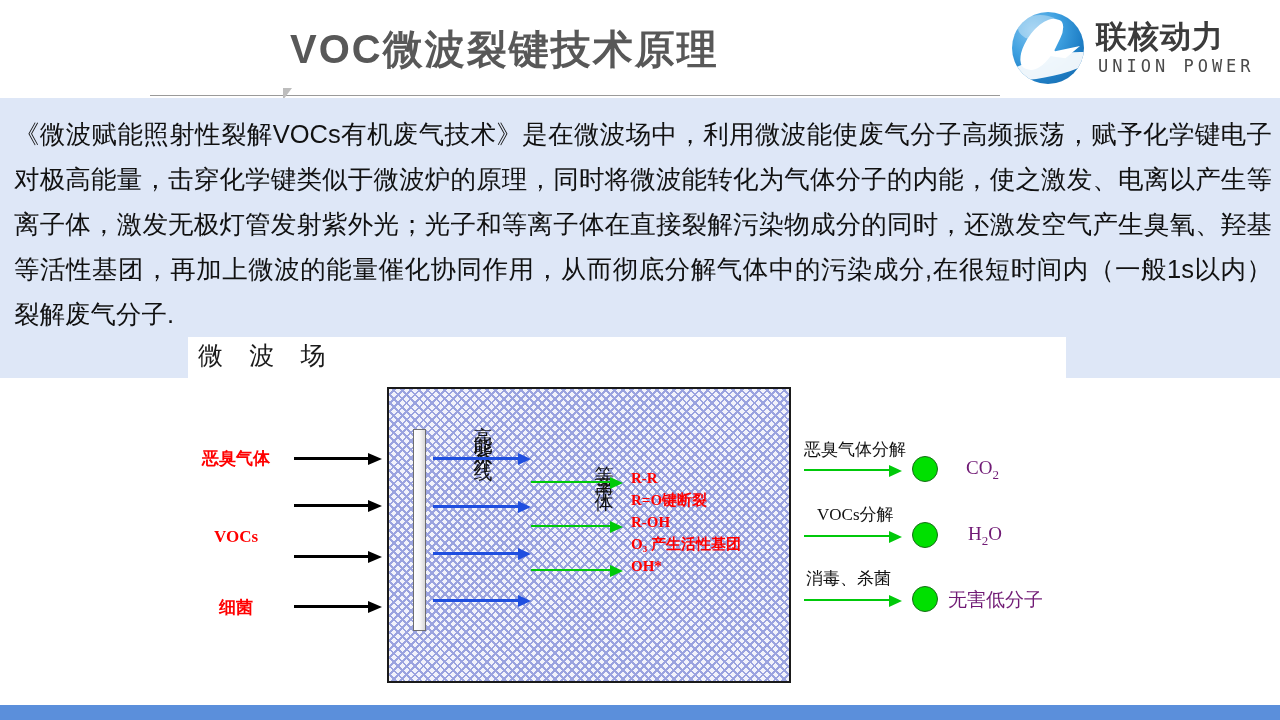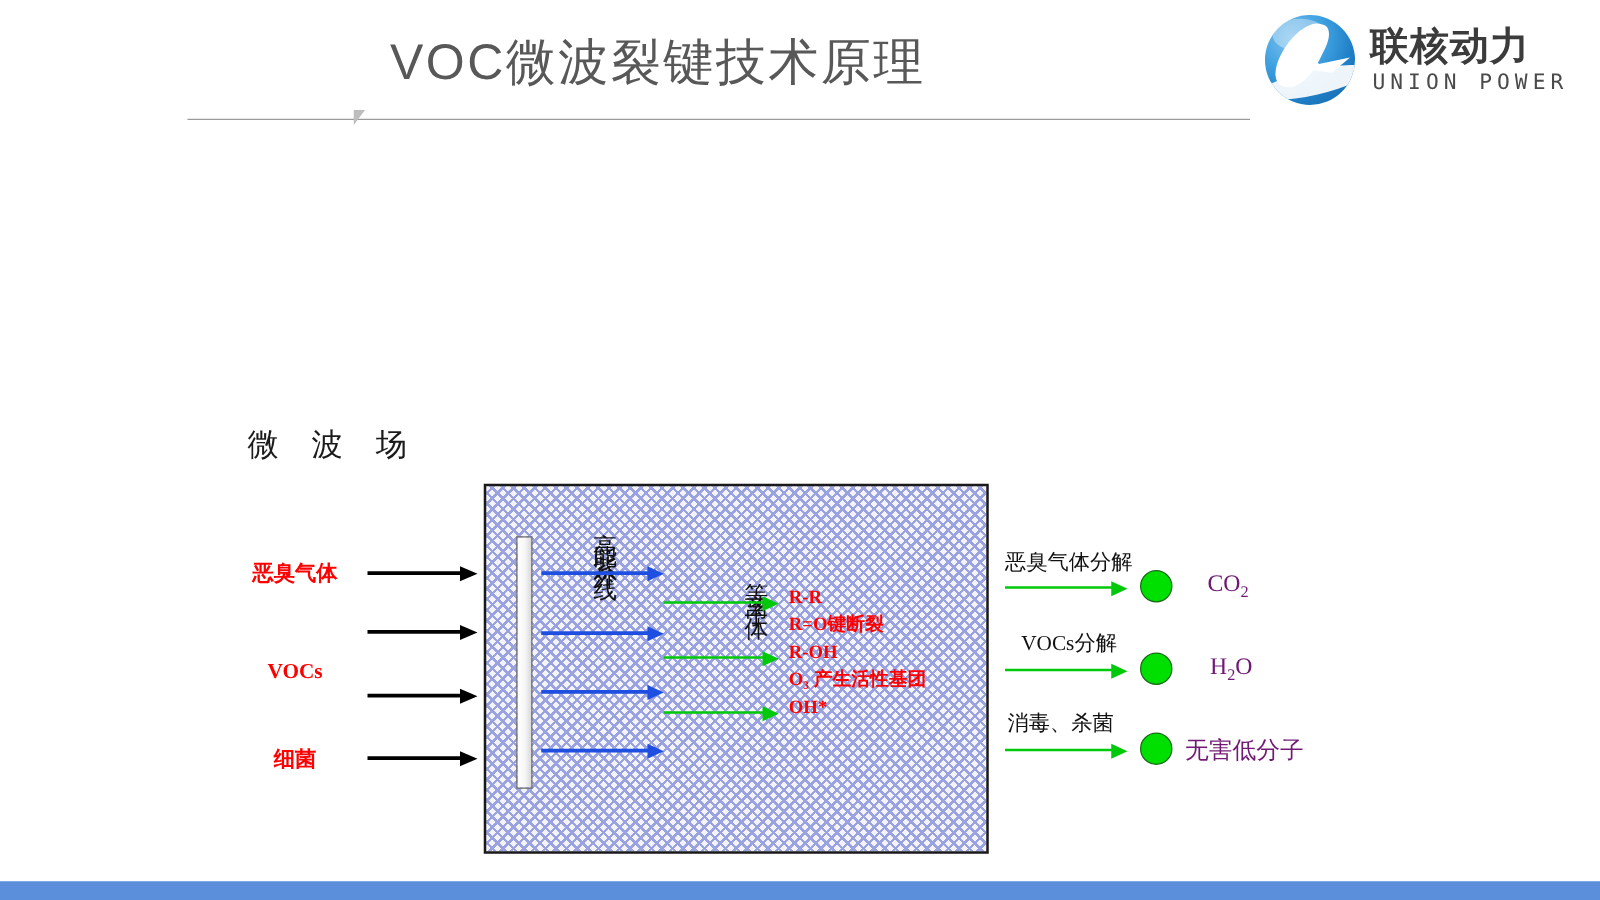--- a/index.html
+++ b/index.html
@@ -20,24 +20,23 @@
     position: absolute; left: 0; top: 0;
     width: 1280px; height: 96px;
   }
   #slide-title {
     position: absolute;
     left: 290px; top: 22px;
     width: 700px;
     font-size: 40px;
     letter-spacing: 2px;
     color: #585858;
-    font-weight: 400;
+    font-weight: 700;
     white-space: nowrap;
     font-family: "Liberation Sans", "DejaVu Sans", sans-serif;
-    margin-left: 22px;
   }
   #title-rule {
     position: absolute;
     left: 150px; top: 95px;
     width: 850px; height: 1px;
     background: #9a9a9a;
   }
   #title-rule-marker {
     position: absolute;
     left: 283px; top: 88px;
@@ -247,20 +246,23 @@
         <div class="gloss"></div>
         <div class="swoosh-a"></div>
         <div class="band"></div>
         <div class="swoosh-b"></div>
       </div>
       <div id="logo-cn">联核动力</div>
       <div id="logo-en">UNION POWER</div>
     </div>
   </div>
 
+  <div id="body-band">
+    <div id="body-text">《微波赋能照射性裂解VOCs有机废气技术》是在微波场中，利用微波能使废气分子高频振荡，赋予化学键电子对极高能量，击穿化学键类似于微波炉的原理，同时将微波能转化为气体分子的内能，使之激发、电离以产生等离子体，激发无极灯管发射紫外光；光子和等离子体在直接裂解污染物成分的同时，还激发空气产生臭氧、羟基等活性基团，再加上微波的能量催化协同作用，从而彻底分解气体中的污染成分,在很短时间内（一般1s以内）裂解废气分子.</div>
+  </div>
 
   <div id="diagram">
 
     <div id="diagram-title">微 波 场</div>
 
     <div class="in-label" style="left:0px; top:110px; width:96px;">恶臭气体</div>
     <div class="in-label" style="left:0px; top:190px; width:96px;">VOCs</div>
     <div class="in-label" style="left:0px; top:259px; width:96px;">细菌</div>
 
     <div class="arrow black" style="left:106px; top:120px; width:88px;">

